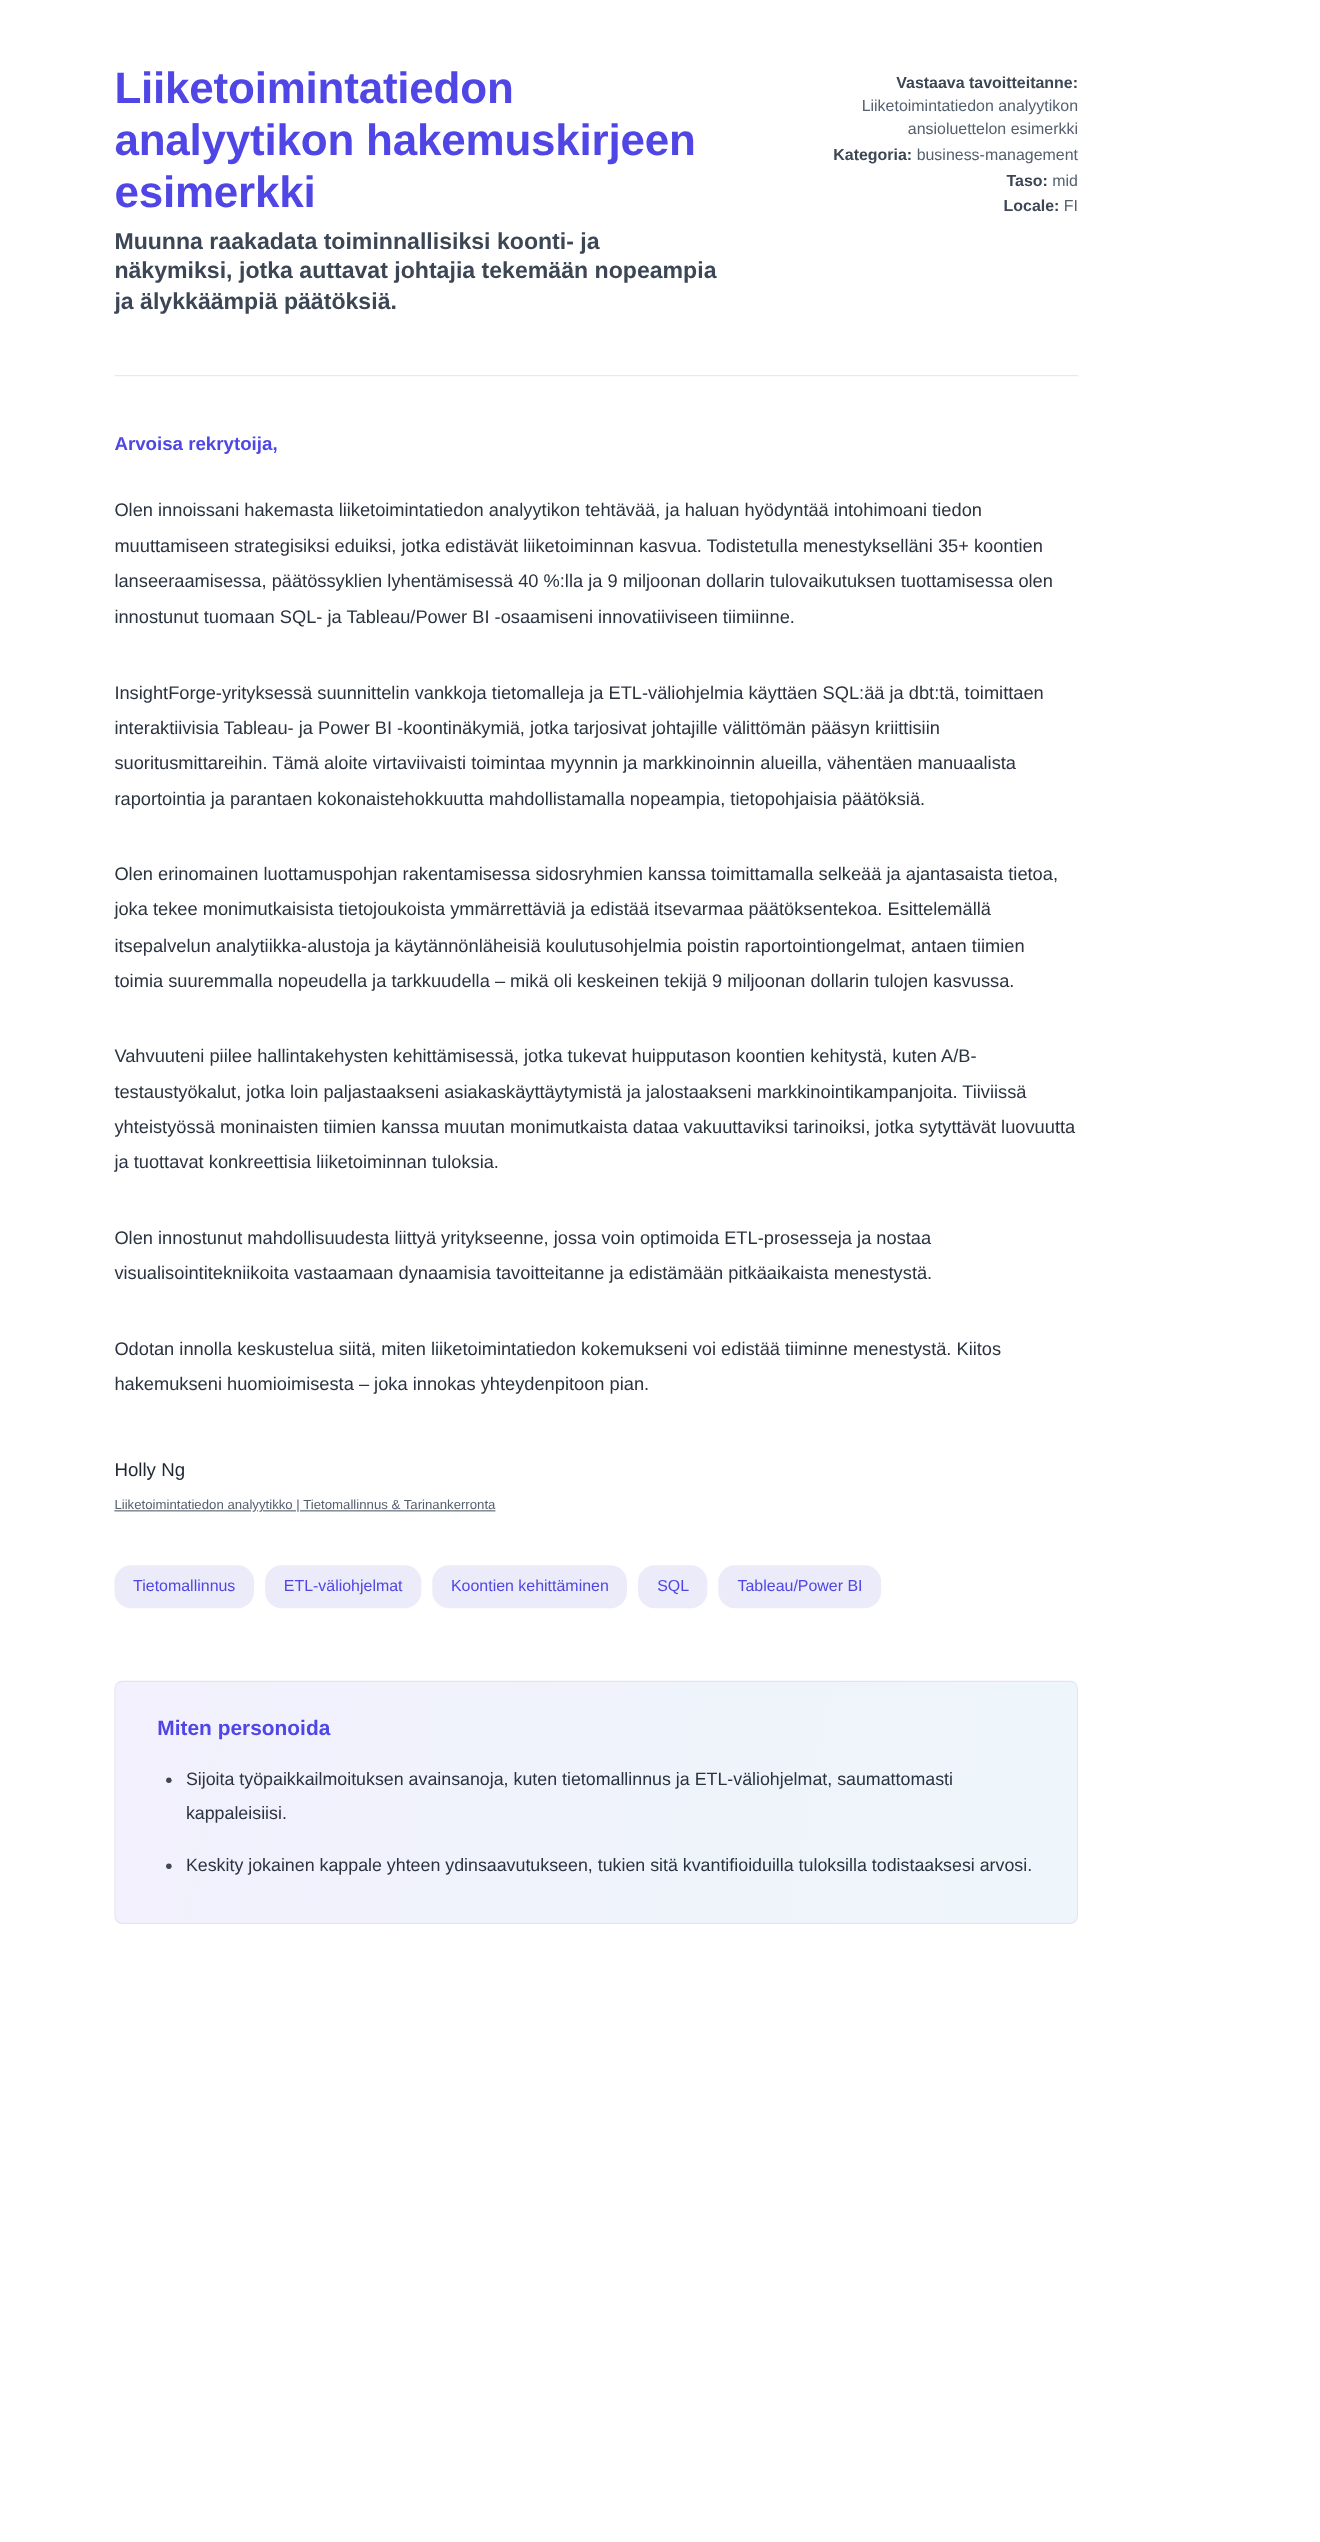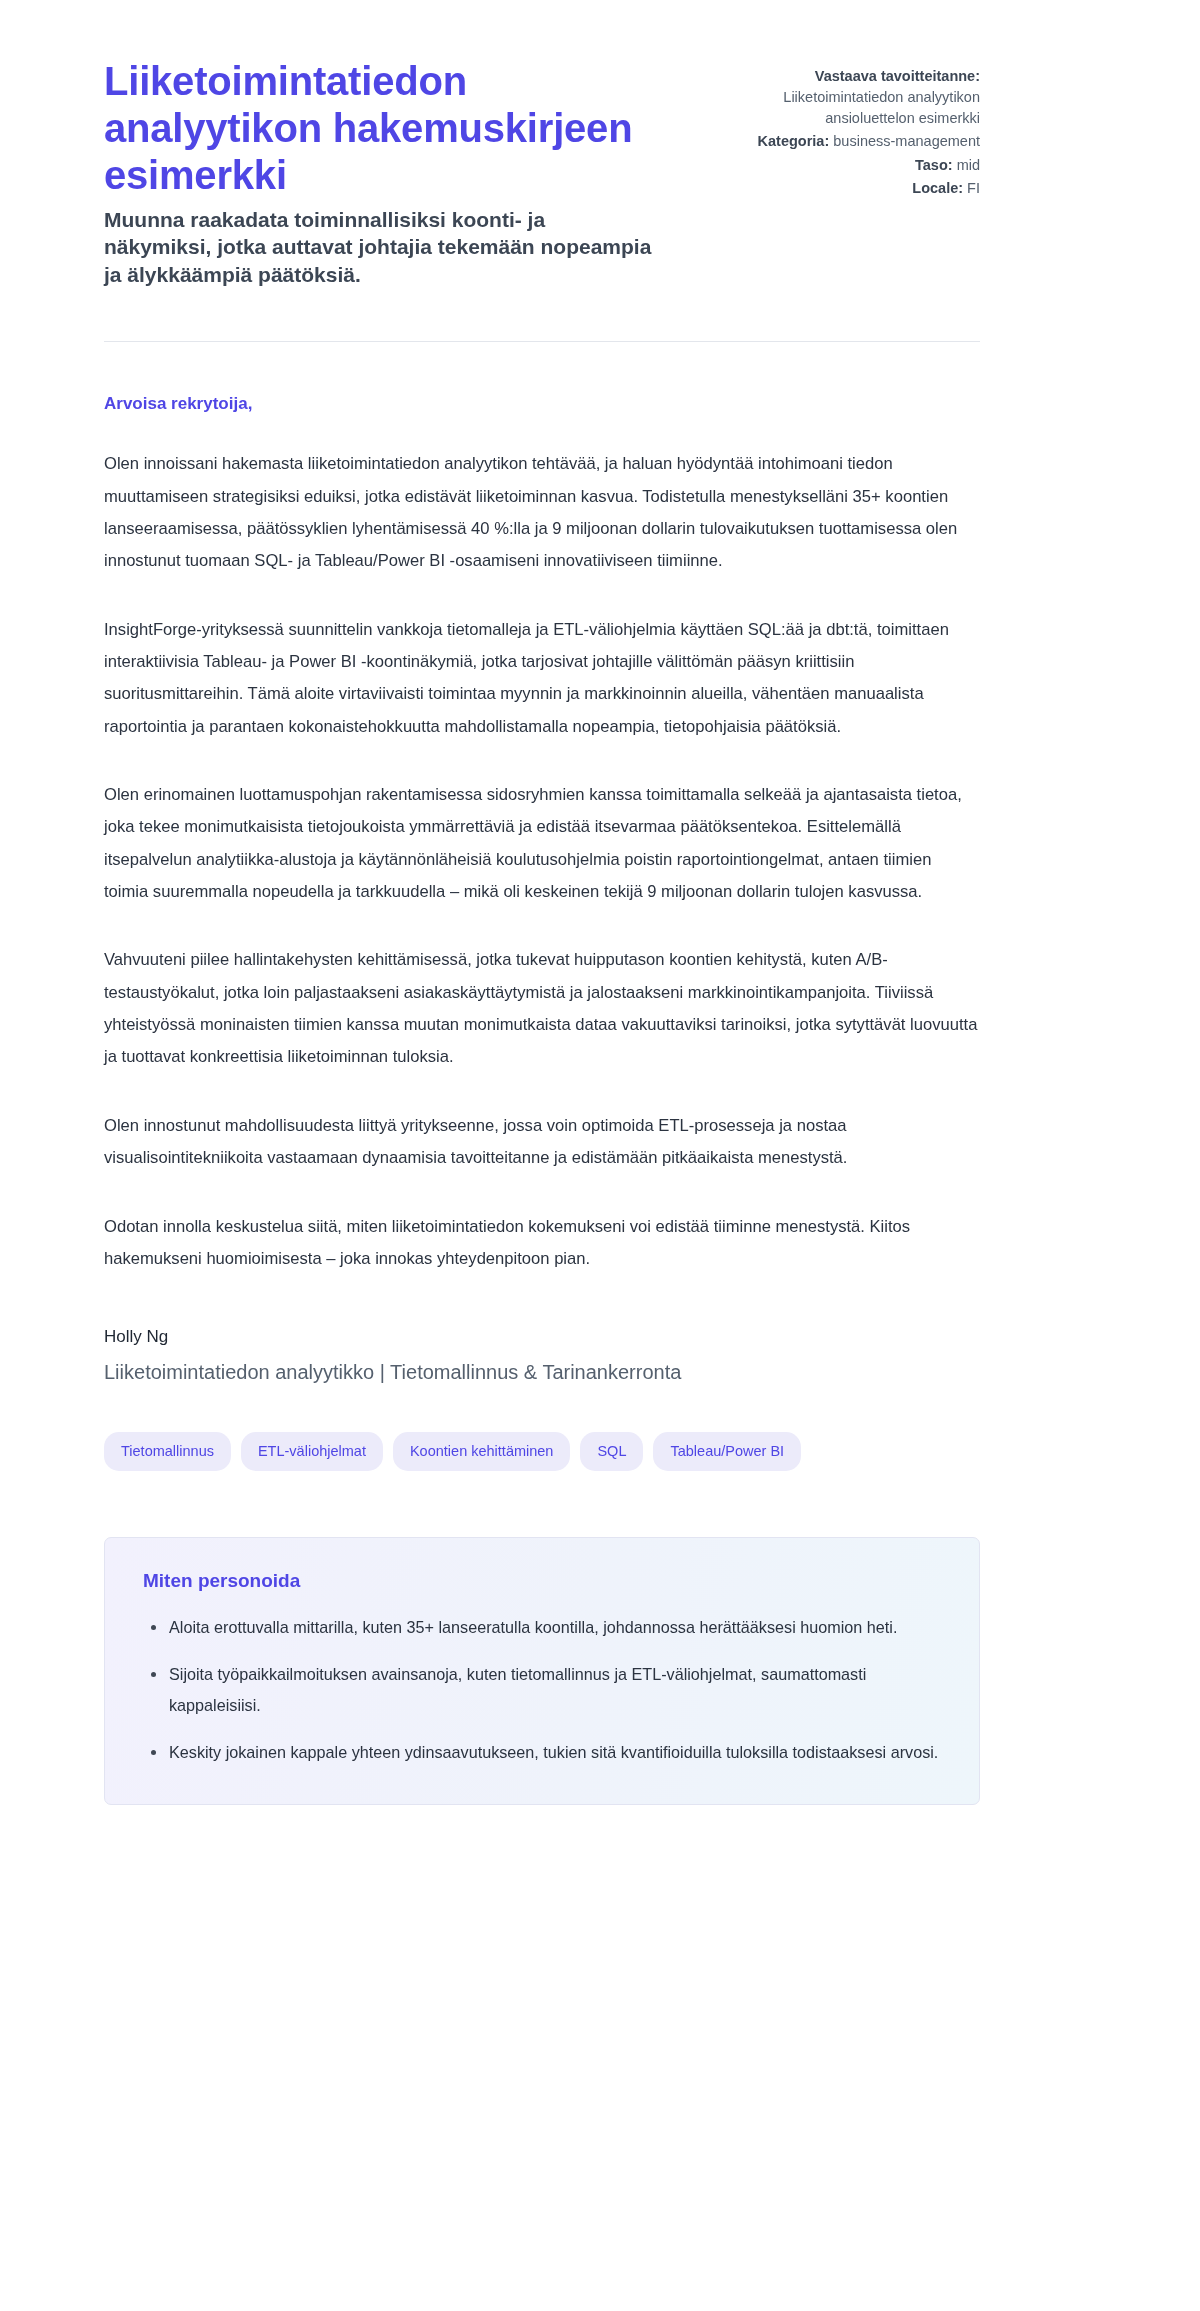--- a/index.html
+++ b/index.html
@@ -86,22 +86,23 @@
   
   .signature { margin-top: 52px; }
   .sign-name {
     margin: 0;
     font-size: 17px;
     font-weight: 400;
     color: #1f2733;
   }
   .sign-role {
     margin: 14px 0 0 0;
-    font-size: 20px;
+    font-size: 12px;
     color: #55606e;
+    text-decoration: underline;
   }
 
   
   .tags {
     display: flex;
     flex-wrap: wrap;
     gap: 10px;
     margin-top: 48px;
   }
   .tag {
@@ -206,19 +207,18 @@
     <span class="tag">Tietomallinnus</span>
     <span class="tag">ETL-väliohjelmat</span>
     <span class="tag">Koontien kehittäminen</span>
     <span class="tag">SQL</span>
     <span class="tag">Tableau/Power BI</span>
   </div>
 
   <section class="callout">
     <h2 class="callout-title">Miten personoida</h2>
     <ul class="callout-list">
-      <li>Aloita erottuvalla mittarilla, kuten 35+ lanseeratulla koontilla, johdannossa herättääksesi huomion heti.</li>
       <li>Sijoita työpaikkailmoituksen avainsanoja, kuten tietomallinnus ja ETL-väliohjelmat, saumattomasti kappaleisiisi.</li>
       <li>Keskity jokainen kappale yhteen ydinsaavutukseen, tukien sitä kvantifioiduilla tuloksilla todistaaksesi arvosi.</li>
     </ul>
   </section>
 
 </div>
 
 </body></html>

